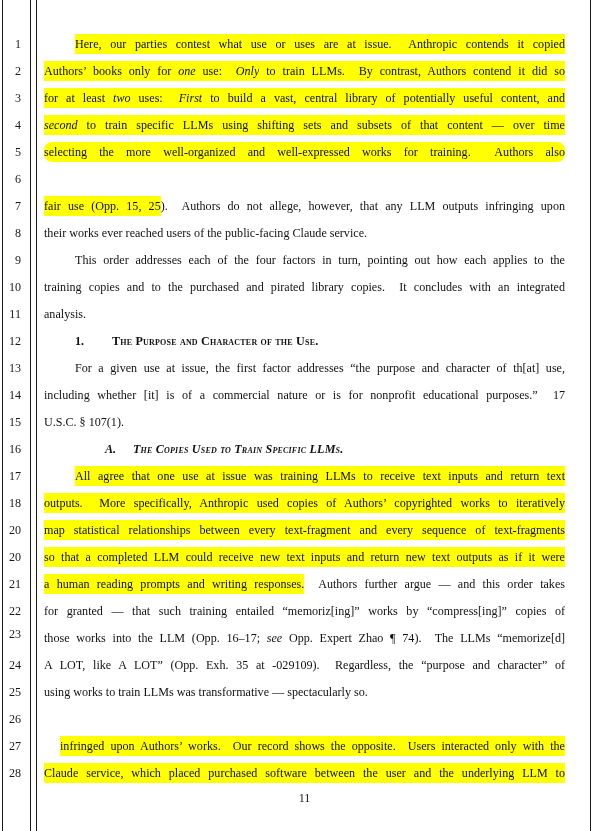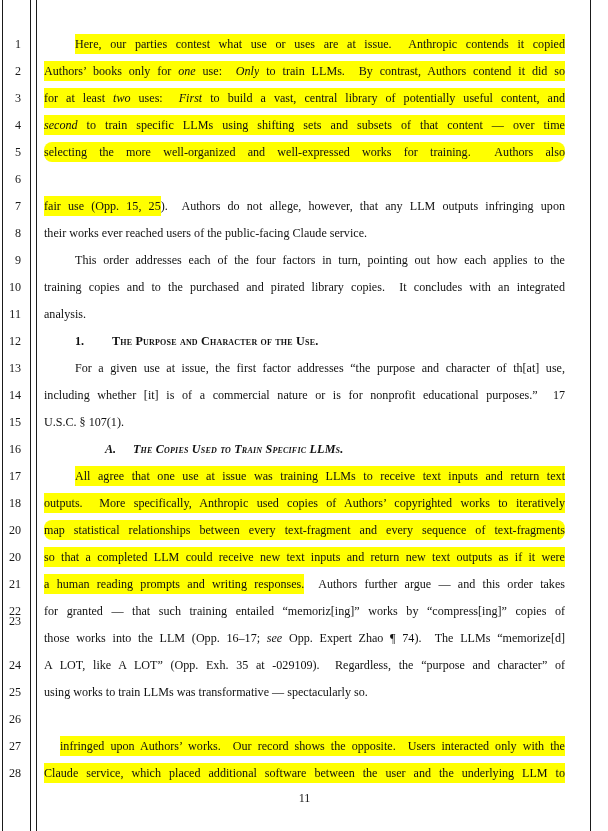--- a/index.html
+++ b/index.html
@@ -68,21 +68,21 @@
       <div class="line-num" style="top: 355px;">13</div>
       <div class="line-num" style="top: 382px;">14</div>
       <div class="line-num" style="top: 409px;">15</div>
       <div class="line-num" style="top: 436px;">16</div>
       <div class="line-num" style="top: 463px;">17</div>
       <div class="line-num" style="top: 490px;">18</div>
       <div class="line-num" style="top: 517px;">20</div>
       <div class="line-num" style="top: 544px;">20</div>
       <div class="line-num" style="top: 571px;">21</div>
       <div class="line-num" style="top: 598px;">22</div>
-      <div class="line-num" style="top: 608px;">23</div>
+      <div class="line-num" style="top: 621px;">23</div>
       <div class="line-num" style="top: 652px;">24</div>
       <div class="line-num" style="top: 679px;">25</div>
       <div class="line-num" style="top: 706px;">26</div>
       <div class="line-num" style="top: 733px;">27</div>
       <div class="line-num" style="top: 760px;">28</div>
     </div>
   <div id="textcol">
       <div class="line indent" style="top: 31px;"><span class="hl" style="background: rgb(255, 255, 0);">Here, our parties contest what use or uses are at issue.&nbsp; Anthropic contends it copied</span></div>
       <div class="line" style="top: 58px;"><span class="hl" style="background: rgb(255, 255, 0);">Authors’ books only for </span><span class="hl it" style="background: rgb(255, 255, 0);">one</span><span class="hl" style="background: rgb(255, 255, 0);"> use:&nbsp; </span><span class="hl it" style="background: rgb(255, 255, 0);">Only</span><span class="hl" style="background: rgb(255, 255, 0);"> to train LLMs.&nbsp; By contrast, Authors contend it did so</span></div>
       <div class="line" style="top: 85px;"><span class="hl" style="background: rgb(255, 255, 0);">for at least </span><span class="hl it" style="background: rgb(255, 255, 0);">two</span><span class="hl" style="background: rgb(255, 255, 0);"> uses:&nbsp; </span><span class="hl it" style="background: rgb(255, 255, 0);">First</span><span class="hl" style="background: rgb(255, 255, 0);"> to build a vast, central library of potentially useful content, and</span></div>
@@ -93,24 +93,24 @@
       <div class="line left" style="top: 220px;"><span>their works ever reached users of the public-facing Claude service.</span></div>
       <div class="line left" style="top: 301px;"><span>analysis.</span></div>
       <div class="line" style="top: 274px;"><span>training copies and to the purchased and pirated library copies.&nbsp; It concludes with an integrated</span></div>
       <div class="line h1" style="top: 328px;"><span class="hnum">1.</span><span class="htext">The Purpose and Character of the Use.</span></div>
       <div class="line indent" style="top: 355px;"><span>For a given use at issue, the first factor addresses “the purpose and character of th[at] use,</span></div>
       <div class="line" style="top: 382px;"><span>including whether [it] is of a commercial nature or is for nonprofit educational purposes.”&nbsp; 17</span></div>
       <div class="line left" style="top: 409px;"><span>U.S.C. § 107(1).</span></div>
       <div class="line h2" style="top: 436px;"><span class="hnum">A.</span><span class="htext">The Copies Used to Train Specific LLMs.</span></div>
       <div class="line indent" style="top: 463px;"><span class="hl" style="background: rgb(255, 255, 0);">All agree that one use at issue was training LLMs to receive text inputs and return text</span></div>
       <div class="line" style="top: 490px;"><span class="hl" style="background: rgb(255, 255, 0);">outputs.&nbsp; More specifically, Anthropic used copies of Authors’ copyrighted works to iteratively</span></div>
-      <div class="line" style="top: 517px;"><span class="hl" style="background: rgb(255, 255, 0); border-radius: 8px;">map statistical relationships between every text-fragment and every sequence of text-fragments</span></div>
+      <div class="line" style="top: 517px;"><span class="hl" style="background: rgb(255, 255, 0);">map statistical relationships between every text-fragment and every sequence of text-fragments</span></div>
       <div class="line" style="top: 544px;"><span class="hl" style="background: rgb(255, 255, 0);">so that a completed LLM could receive new text inputs and return new text outputs as if it were</span></div>
       <div class="line" style="top: 571px;"><span class="hl" style="background: rgb(255, 255, 0);">a human reading prompts and writing responses.</span><span>&nbsp; Authors further argue — and this order takes</span></div>
       <div class="line" style="top: 598px;"><span>for granted — that such training entailed “memoriz[ing]” works by “compress[ing]” copies of</span></div>
       <div class="line" style="top: 625px;"><span>those works into the LLM (Opp. 16–17; </span><span class="it">see</span><span> Opp. Expert Zhao ¶ 74).&nbsp; The LLMs “memorize[d]</span></div>
       <div class="line" style="top: 652px;"><span>A LOT, like A LOT” (Opp. Exh. 35 at -029109).&nbsp; Regardless, the “purpose and character” of</span></div>
       <div class="line left" style="top: 679px;"><span>using works to train LLMs was transformative — spectacularly so.</span></div>
       <div class="line" style="top: 733px;"><span class="hl" style="background: rgb(255, 255, 0); margin-left: 16px;">infringed upon Authors’ works.&nbsp; Our record shows the opposite.&nbsp; Users interacted only with the</span></div>
-      <div class="line" style="top: 760px;"><span class="hl" style="background: rgb(255, 255, 0);">Claude service, which placed additional software between the user and the underlying LLM to</span></div>
+      <div class="line" style="top: 760px;"><span class="hl" style="background: rgb(255, 255, 0);">Claude service, which placed purchased software between the user and the underlying LLM to</span></div>
     </div>
   <div id="pagenum">11</div>
 </div>
 
 </body></html>

